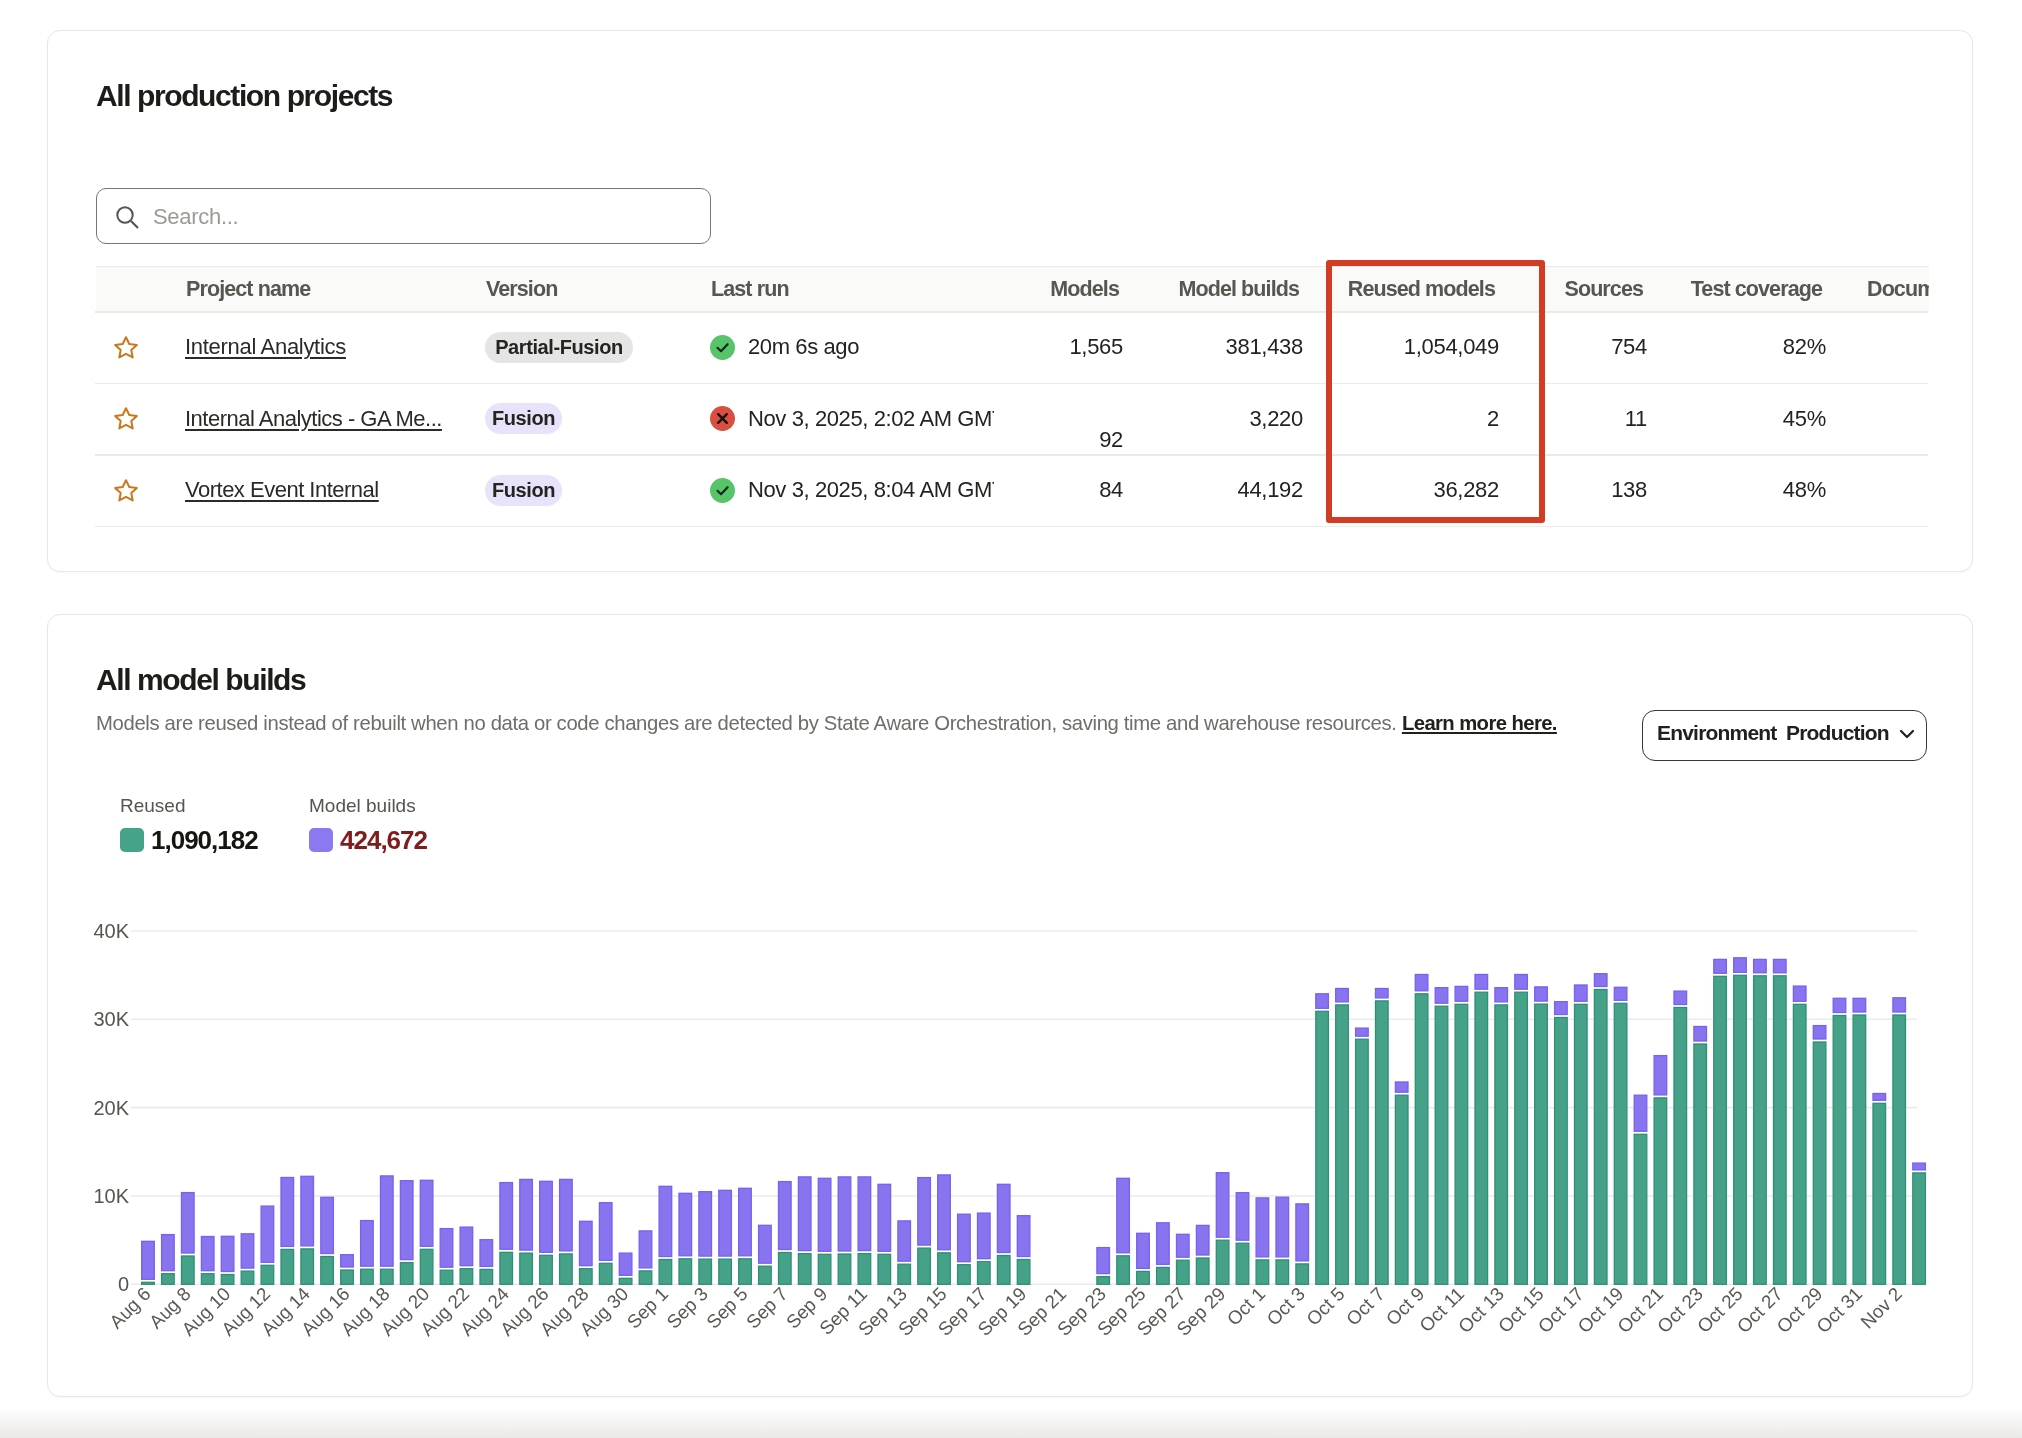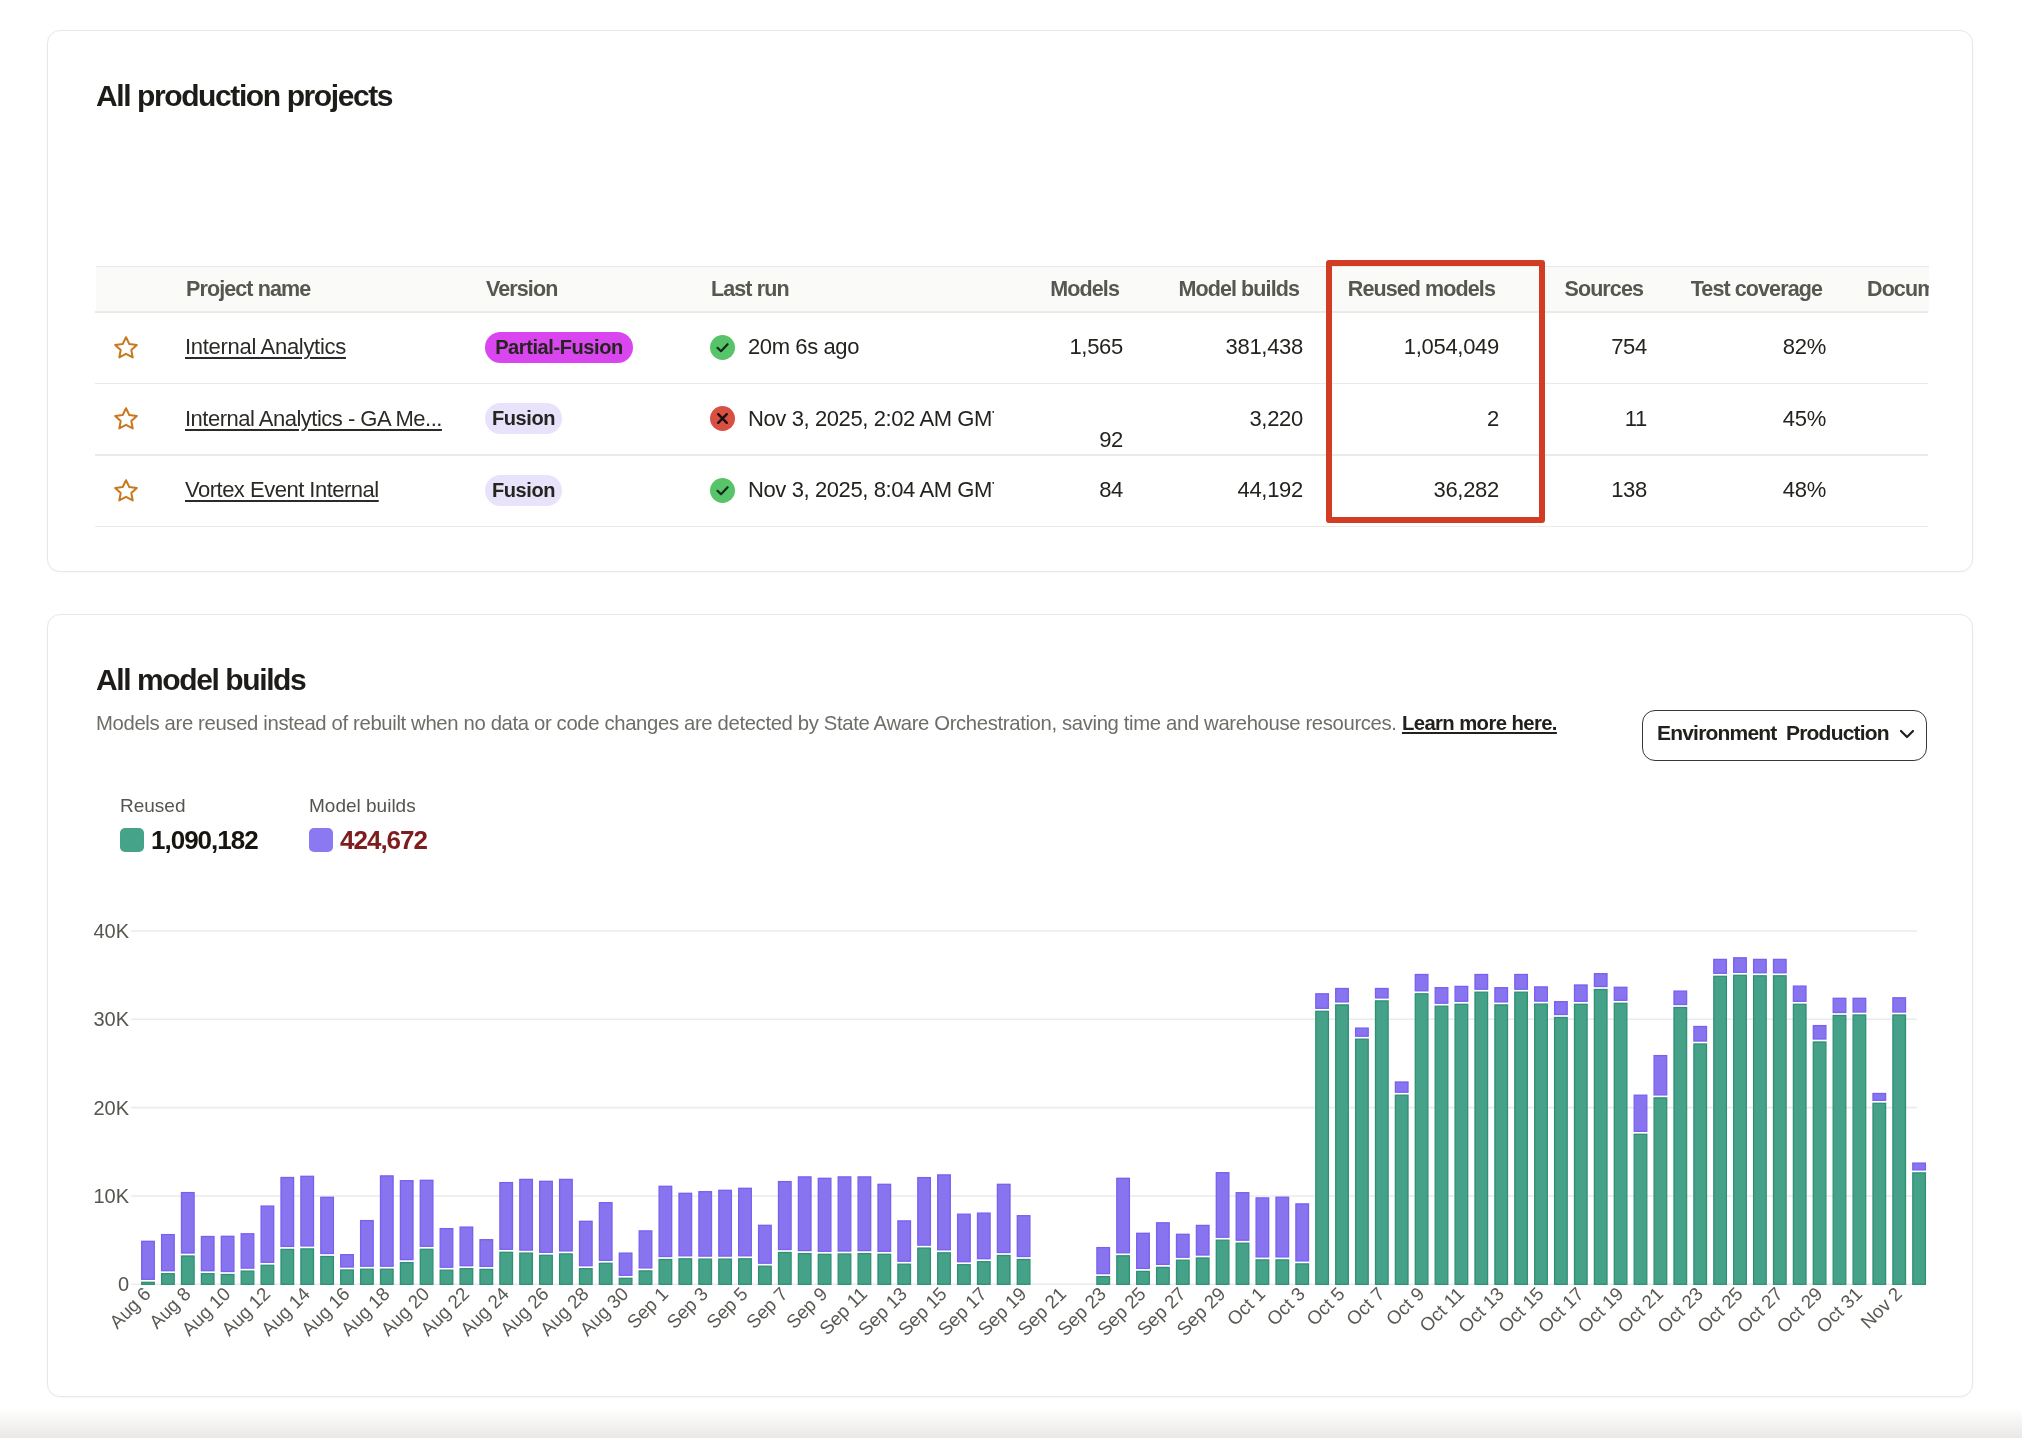--- a/index.html
+++ b/index.html
@@ -18,20 +18,27 @@
   letter-spacing:-0.4px; color:#25241f; display:flex; align-items:center; justify-content:center; }
 .sep { position:absolute; left:95px; width:1833px; height:1.5px; background:#eceae7; }
 </style>
 </head>
 <body>
 <div class="page">
 
 <div class="card" style="top:30px; height:542px;">
   <div class="abs h1" style="left:48px; top:48px;">All production projects</div>
 
+  <div class="abs" style="left:48px; top:157px; width:615px; height:56px; border:1.8px solid #76756f; border-radius:10px;">
+    <svg class="abs" style="left:16px; top:14px;" width="28" height="28" viewBox="0 0 28 28">
+      <circle cx="12" cy="12" r="7.7" fill="none" stroke="#55544e" stroke-width="2"></circle>
+      <line x1="18" y1="18" x2="25" y2="25" stroke="#55544e" stroke-width="2.1"></line>
+    </svg>
+    <div class="abs" style="left:56px; top:15px; font-size:22px; letter-spacing:-0.3px; color:#9b9a94;">Search...</div>
+  </div>
 
   <div class="abs" style="left:48px; top:235px; width:1833px; height:261px; overflow:hidden;">
 
     <div class="abs" style="left:0; top:0; width:1833px; height:46px; background:#fafaf8; border-top:1.5px solid #ebe9e7;"></div>
     <div class="abs hdrtxt" style="left:90px; top:11px;">Project name</div>
     <div class="abs hdrtxt" style="left:390px; top:11px;">Version</div>
     <div class="abs hdrtxt" style="left:615px; top:11px;">Last run</div>
     <div class="abs hdrtxt" style="left:823px; top:11px; width:200px; text-align:right;">Models</div>
     <div class="abs hdrtxt" style="left:1003px; top:11px; width:200px; text-align:right;">Model builds</div>
     <div class="abs hdrtxt" style="left:1199px; top:11px; width:200px; text-align:right;">Reused models</div>
@@ -43,21 +50,21 @@
 </div>
 
 <div class="sep" style="top:311.0px;"></div>
 <div class="sep" style="top:382.8px;"></div>
 <div class="sep" style="top:454.3px;"></div>
 <div class="sep" style="top:525.7px;"></div>
 <svg class="abs" style="left:113px; top:334.5px;" width="26" height="25" viewBox="0 0 26 25">
       <path d="M13 2.2 L16.3 9.0 L23.8 9.9 L18.3 15.0 L19.7 22.4 L13 18.8 L6.3 22.4 L7.7 15.0 L2.2 9.9 L9.7 9.0 Z" fill="none" stroke="#c9781d" stroke-width="2" stroke-linejoin="round"></path>
     </svg>
 <div class="abs cell" style="left:185px; top:334.0px; white-space:nowrap; letter-spacing:-0.3px; text-decoration:underline; text-underline-offset:3px; color:#2b2a26;">Internal Analytics</div>
-<div class="badge" style="left:485px; top:331.5px; width:148px; background:#d946ef;">Partial-Fusion</div>
+<div class="badge" style="left:485px; top:331.5px; width:148px; background:#e5e5e5;">Partial-Fusion</div>
 <div class="abs" style="left:710px; top:334.5px; width:25px; height:25px; border-radius:50%; background:#57c46a;"></div>
     <svg class="abs" style="left:710px; top:334.5px;" width="25" height="25" viewBox="0 0 25 25">
       <polyline points="7.5,12.8 11,16.2 17.6,9.2" fill="none" stroke="#14281c" stroke-width="2.2" stroke-linecap="round" stroke-linejoin="round"></polyline>
     </svg>
 <div class="abs cell" style="left:748px; top:334.0px; width:246px; overflow:hidden; white-space:nowrap;">20m 6s ago</div>
 <div class="num" style="left:903px; top:334.0px; width:220px;">1,565</div>
 <div class="num" style="left:1083px; top:334.0px; width:220px;">381,438</div>
 <div class="num" style="left:1279px; top:334.0px; width:220px;">1,054,049</div>
 <div class="num" style="left:1427px; top:334.0px; width:220px;">754</div>
 <div class="num" style="left:1606px; top:334.0px; width:220px;">82%</div>

